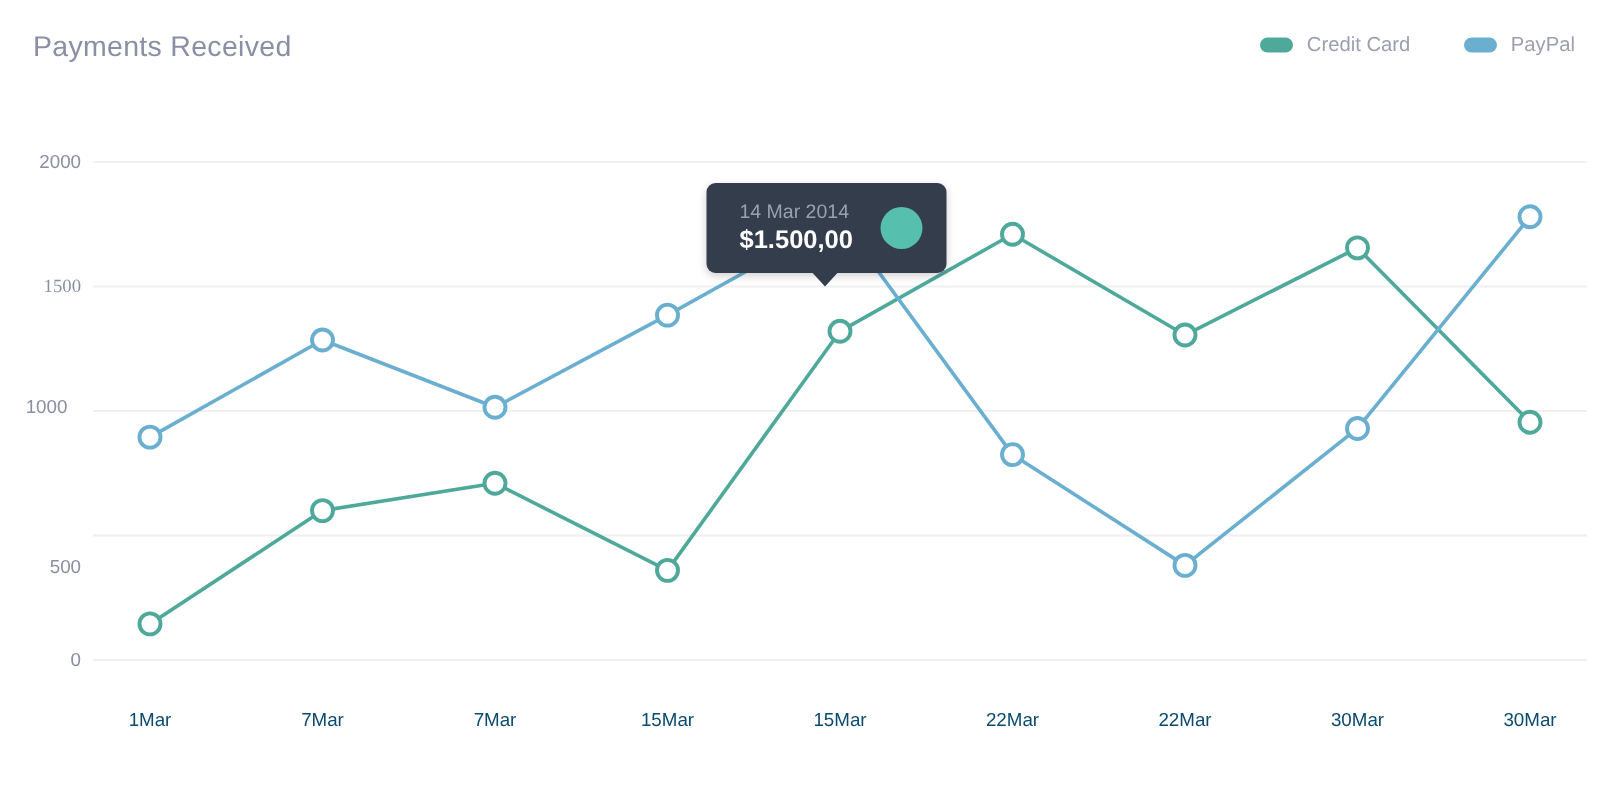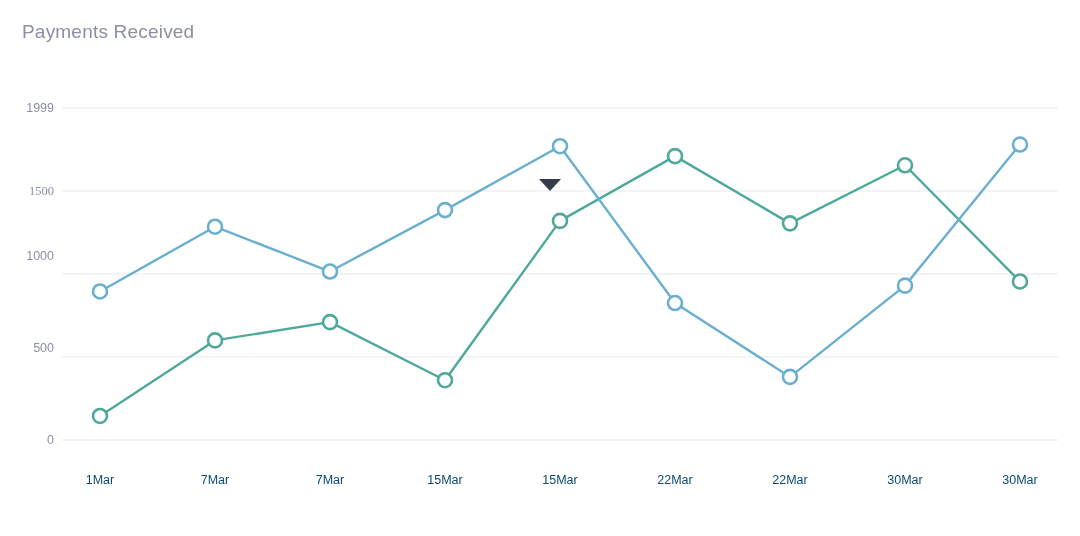--- a/index.html
+++ b/index.html
@@ -144,20 +144,30 @@
   }
 </style>
 </head>
 <body>
 
 <div id="chart-card">
 
   <div id="chart-header">
     <div id="chart-title">Payments Received</div>
 
+    <div id="legend">
+      <div class="legend-item">
+        <span class="legend-swatch" id="sw-0" style="background: rgb(79, 169, 155);"></span>
+        <span class="legend-label">Credit Card</span>
+      </div>
+      <div class="legend-item">
+        <span class="legend-swatch" id="sw-1" style="background: rgb(106, 175, 208);"></span>
+        <span class="legend-label">PayPal</span>
+      </div>
+    </div>
   </div>
 
   <div id="plot-area">
     <svg id="plot-svg" width="1080" height="536">
         <line x1="62" x2="1058" y1="440" y2="440" stroke="#f0f0f3" stroke-width="1.4"></line>
         <line x1="62" x2="1058" y1="357" y2="357" stroke="#f0f0f3" stroke-width="1.4"></line>
         <line x1="62" x2="1058" y1="274" y2="274" stroke="#f0f0f3" stroke-width="1.4"></line>
         <line x1="62" x2="1058" y1="191" y2="191" stroke="#f0f0f3" stroke-width="1.4"></line>
         <line x1="62" x2="1058" y1="108" y2="108" stroke="#f0f0f3" stroke-width="1.4"></line>
         <polyline points="100,415.93 215,340.4 330,322.14 445,380.24 560,220.88 675,156.14 790,223.37 905,165.26999999999998 1020,281.47" fill="none" stroke="#4fa99b" stroke-width="2.4" stroke-linejoin="round" stroke-linecap="round"></polyline>
@@ -176,33 +186,40 @@
         <circle cx="330" cy="271.51" r="7" fill="#ffffff" stroke="#6aafd0" stroke-width="2.6"></circle>
         <circle cx="445" cy="210.09" r="7" fill="#ffffff" stroke="#6aafd0" stroke-width="2.6"></circle>
         <circle cx="560" cy="146.18" r="7" fill="#ffffff" stroke="#6aafd0" stroke-width="2.6"></circle>
         <circle cx="675" cy="303.05" r="7" fill="#ffffff" stroke="#6aafd0" stroke-width="2.6"></circle>
         <circle cx="790" cy="376.92" r="7" fill="#ffffff" stroke="#6aafd0" stroke-width="2.6"></circle>
         <circle cx="905" cy="285.62" r="7" fill="#ffffff" stroke="#6aafd0" stroke-width="2.6"></circle>
         <circle cx="1020" cy="144.51999999999998" r="7" fill="#ffffff" stroke="#6aafd0" stroke-width="2.6"></circle>
       </svg>
     <div id="y-labels">
         <div class="y-tick-label" style="left: 8px; top: 440px;">0</div>
-        <div class="y-tick-label" style="left: 8px; top: 348px;">500</div>
-        <div class="y-tick-label" style="left: 8px; top: 256px;">1000</div>
+        <div class="y-tick-label" style="left: 8px; top: 378px;">500</div>
+        <div class="y-tick-label" style="left: 8px; top: 271px; text-align: center;">1000</div>
         <div class="y-tick-label" style="left: 8px; top: 191px; font-family: Liberation Serif, serif;">1500</div>
-        <div class="y-tick-label" style="left: 8px; top: 108px;">1999</div>
+        <div class="y-tick-label" style="left: 8px; top: 108px;">2000</div>
       </div>
     <div id="x-labels">
         <div class="x-tick-label" style="left: 100px;">1Mar</div>
         <div class="x-tick-label" style="left: 215px;">7Mar</div>
         <div class="x-tick-label" style="left: 330px;">7Mar</div>
         <div class="x-tick-label" style="left: 445px;">15Mar</div>
         <div class="x-tick-label" style="left: 560px;">15Mar</div>
         <div class="x-tick-label" style="left: 675px;">22Mar</div>
         <div class="x-tick-label" style="left: 790px;">22Mar</div>
         <div class="x-tick-label" style="left: 905px;">30Mar</div>
         <div class="x-tick-label" style="left: 1020px;">30Mar</div>
       </div>
   </div>
 
+  <div id="tooltip" style="left: 471px; top: 122px;">
+    <div id="tooltip-text-wrap">
+      <div id="tooltip-date">14 Mar 2014</div>
+      <div id="tooltip-value">$1.500,00</div>
+    </div>
+    <div id="tooltip-dot" style="background: rgb(86, 191, 174);"></div>
+  </div>
   <div id="tooltip-arrow" style="left: 539px; top: 179px;"></div>
 
 </div>
 
 </body></html>

